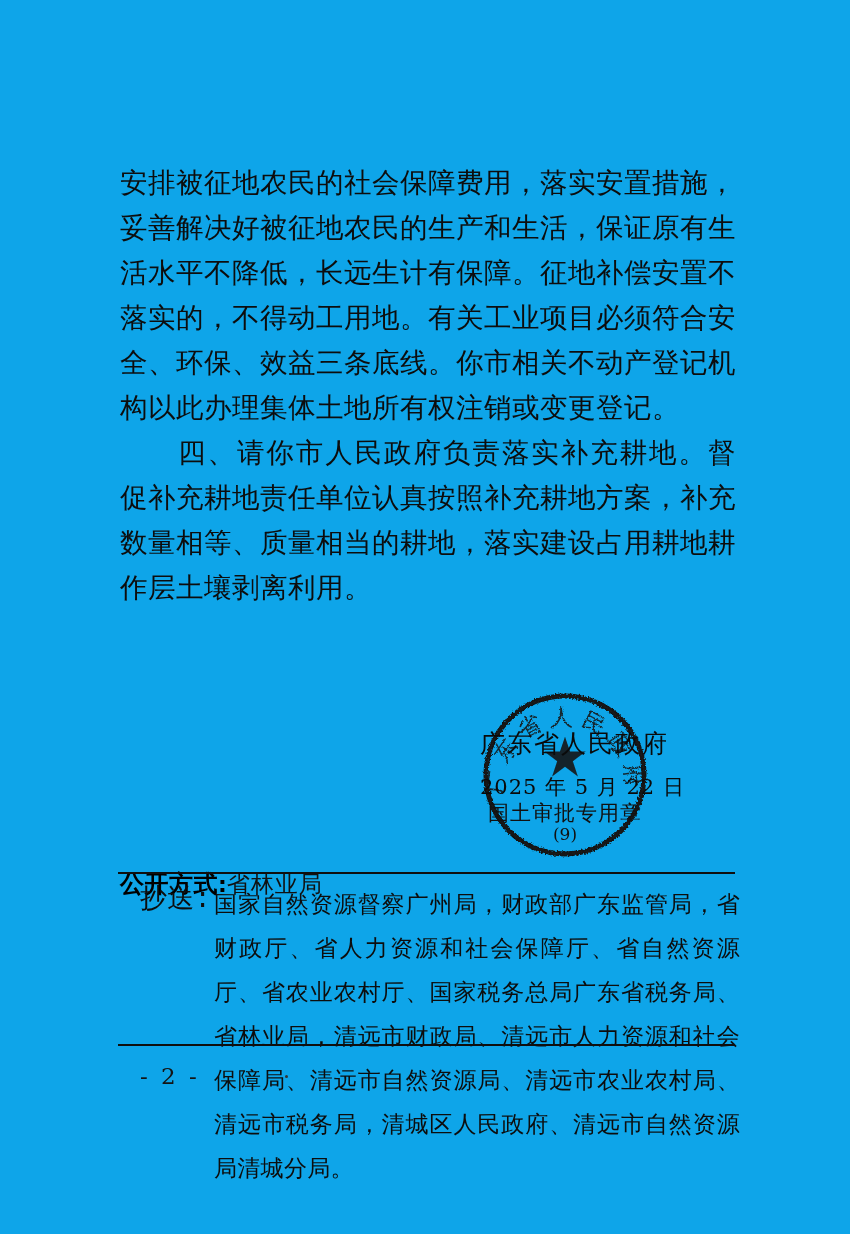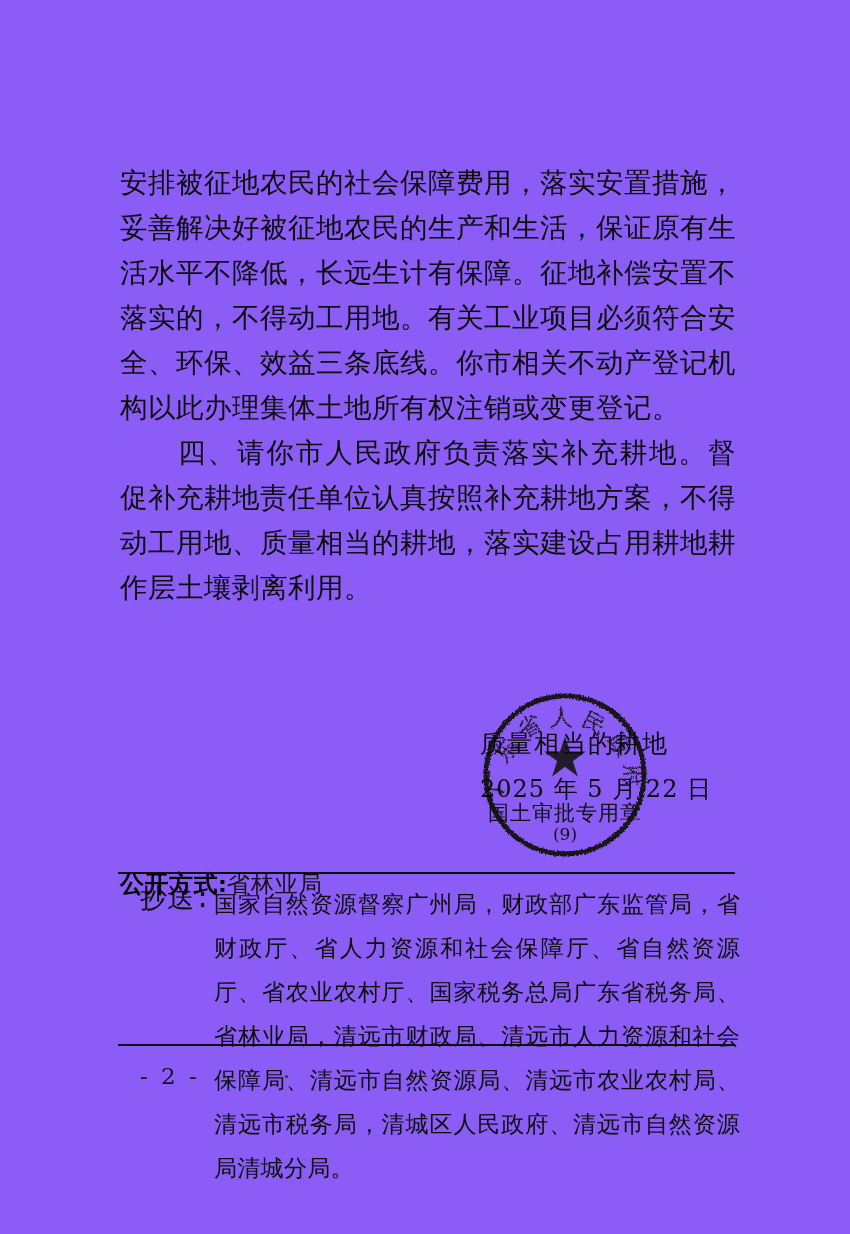--- a/index.html
+++ b/index.html
@@ -8,21 +8,21 @@
     background: #ffffff;
   }
   body {
     font-family: "DejaVu Serif", "Liberation Serif", serif;
     color: #111111;
   }
   #page {
     position: relative;
     width: 850px;
     height: 1234px;
-    background: #8b5cf6;
+    background: #0ea5e9;
     overflow: hidden;
   }
 
   
   .doc-body {
     position: absolute;
     left: 120px;
     top: 160px;
     width: 616px;
   }
@@ -80,21 +80,21 @@
     text-align: center;
     font-family: "DejaVu Serif", "Liberation Serif", serif;
     color: #0a0a0a;
   }
   .seal-overlay .line-org {
     font-size: 25px;
     letter-spacing: 2px;
     white-space: nowrap;
   }
   .seal-overlay .line-date {
-    font-size: 24px;
+    font-size: 21px;
     letter-spacing: 1px;
     margin-top: 13px;
     white-space: nowrap;
   }
   .seal-inner-text {
     position: absolute;
     left: 0;
     top: 108px;
     width: 100%;
     text-align: center;
@@ -207,21 +207,21 @@
     border-radius: 50%;
   }
 </style>
 </head>
 <body>
 
 <div id="page">
 
   <div class="doc-body">
     <p class="para">安排被征地农民的社会保障费用，落实安置措施，妥善解决好被征地农民的生产和生活，保证原有生活水平不降低，长远生计有保障。征地补偿安置不落实的，不得动工用地。有关工业项目必须符合安全、环保、效益三条底线。你市相关不动产登记机构以此办理集体土地所有权注销或变更登记。</p>
-    <p class="para indent">四、请你市人民政府负责落实补充耕地。督促补充耕地责任单位认真按照补充耕地方案，不得动工用地、质量相当的耕地，落实建设占用耕地耕作层土壤剥离利用。</p>
+    <p class="para indent">四、请你市人民政府负责落实补充耕地。督促补充耕地责任单位认真按照补充耕地方案，补充数量相等、质量相当的耕地，落实建设占用耕地耕作层土壤剥离利用。</p>
   </div>
 
   <div class="seal-wrap">
     <svg class="seal-ring" viewBox="0 0 168 168">
       <defs>
         <filter id="rough">
           <feTurbulence type="fractalNoise" baseFrequency="0.55" numOctaves="3" seed="7" result="noise"></feTurbulence>
           <feDisplacementMap in="SourceGraphic" in2="noise" scale="4" xChannelSelector="R" yChannelSelector="G"></feDisplacementMap>
         </filter>
         <filter id="rough2">
@@ -238,21 +238,21 @@
       <text font-family="DejaVu Serif, Liberation Serif, serif" font-size="23" fill="#151515" letter-spacing="7" filter="url(#rough2)" opacity="0.88">
         <textPath href="#arcpath" startOffset="50%" text-anchor="middle">广东省人民政府</textPath>
       </text>
     </svg>
 
     <svg class="seal-star" viewBox="0 0 100 100">
       <polygon points="50,4 61,36 95,36 67,57 78,90 50,69 22,90 33,57 5,36 39,36" fill="#171717" filter="url(#rough2)" opacity="0.9"></polygon>
     </svg>
 
     <div class="seal-overlay">
-      <div class="line-org">质量相当的耕地</div>
+      <div class="line-org">广东省人民政府</div>
       <div class="line-date">2025 年 5 月 22 日</div>
     </div>
 
     <div class="seal-inner-text">国土审批专用章</div>
     <div class="seal-inner-num">(9)</div>
   </div>
 
   <div class="disclosure">
     <span class="disclosure-label">公开方式</span>
     <span class="disclosure-colon">:</span>

